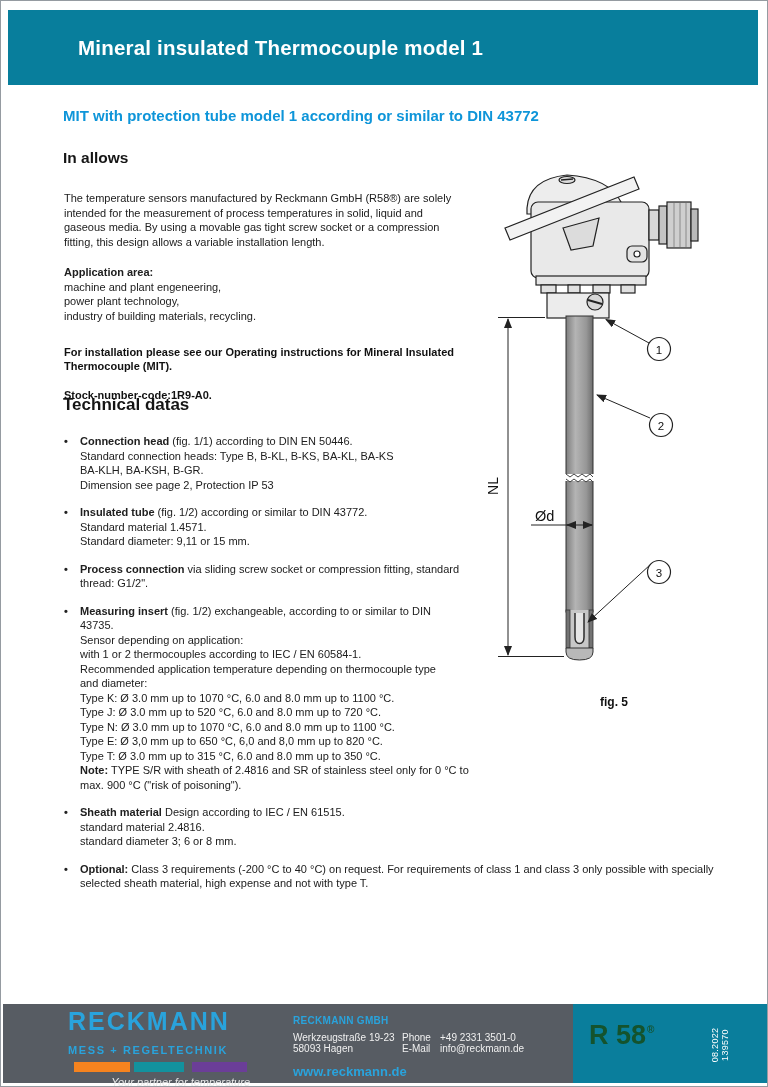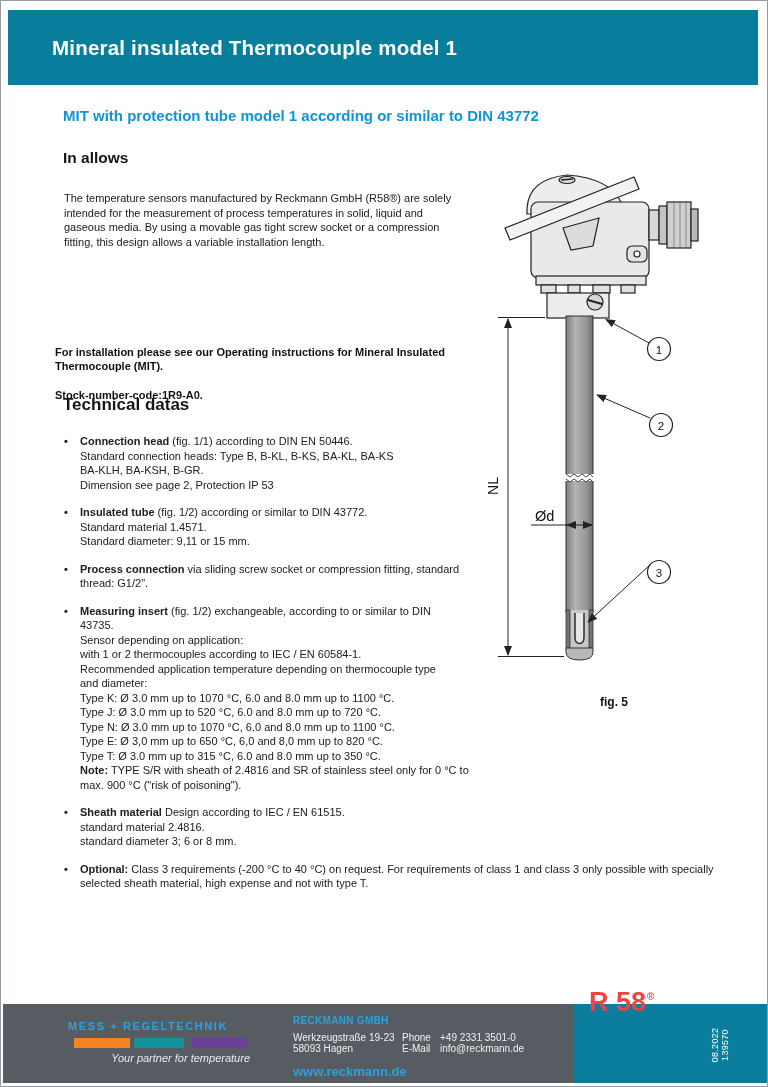--- a/index.html
+++ b/index.html
@@ -7,31 +7,31 @@
     --footer-teal:#0a7e9c; --logo-cyan:#29a3dc; --bar-orange:#f5831f;
     --bar-teal:#13929e; --bar-purple:#6b3e98;
   }
   html,body{margin:0;padding:0;background:#fff;}
   #page{position:relative;width:766px;height:1085px;border:1px solid #959ba1;
         background:#fff;overflow:hidden;font-family:"Liberation Sans",sans-serif;}
   .abs{position:absolute;}
   b{font-weight:bold;}
 
   .band{left:7px;top:9px;width:750px;height:75px;background:var(--band-teal);}
-  .band .title{margin:0;padding-left:44px;line-height:75px;font-size:20.5px;
+  .band .title{margin:0;padding-left:70px;line-height:75px;font-size:20.5px;
                font-weight:bold;color:#fff;letter-spacing:.2px;}
 
   .subtitle{left:62px;top:106px;font-size:15px;font-weight:bold;color:var(--subtitle-blue);text-align:center;}
   .h-general{left:62px;top:148px;font-size:15.5px;font-weight:bold;color:#151515;}
   .intro{left:63px;top:190px;width:440px;font-size:11px;line-height:14.5px;
          color:#202020;white-space:pre-line;}
   .app{left:63px;top:264px;font-size:11px;line-height:14.5px;color:#202020;}
   .app .lbl{font-weight:bold;}
   .app .items{white-space:pre-line;}
-  .install{left:54px;top:329px;width:440px;font-size:11px;line-height:14.5px;
+  .install{left:63px;top:329px;width:440px;font-size:11px;line-height:14.5px;
            color:#111;font-weight:bold;white-space:pre-line;}
   .h-tech{left:62px;top:394px;font-size:17px;font-weight:bold;color:#151515;}
 
   .bullets{left:63px;top:433px;width:440px;font-size:11px;line-height:14.5px;color:#202020;}
   .bullet{display:flex;margin-bottom:13px;}
   .bullet .dot{flex:0 0 16px;width:16px;font-weight:bold;}
   .bullet .bt{flex:1;}
   .bullet.wide .bt{flex:0 0 662px;width:662px;}
 
   .figwrap{left:480px;top:165px;width:288px;height:558px;}
@@ -51,21 +51,21 @@
   .bar.p{width:55px;background:var(--bar-purple);margin-left:8px;}
   .logo-tag{font-style:italic;font-size:11px;color:#e9e9e9;margin-top:4px;text-align:right;}
 
   .f-company{left:292px;top:1014px;font-size:10px;font-weight:bold;
              color:var(--logo-cyan);letter-spacing:.3px;}
   .f-addr{left:292px;top:1032px;font-size:10px;line-height:10.5px;color:#f0f0f0;}
   .f-clabels{left:401px;top:1032px;font-size:10px;line-height:10.5px;color:#f0f0f0;}
   .f-cvalues{left:439px;top:1032px;font-size:10px;line-height:10.5px;color:#f0f0f0;}
   .f-web{left:292px;top:1063px;font-size:13px;font-weight:bold;color:var(--logo-cyan);}
 
-  .badge-text{left:588px;top:986px;font-size:27px;font-weight:bold;color:#ef4444;}
+  .badge-text{left:588px;top:1019px;font-size:27px;font-weight:bold;color:#14532d;}
   .badge-text .rmark{font-size:10px;position:relative;top:-11px;margin-left:1px;}
   .doc-meta{left:699px;top:1034px;width:40px;height:20px;transform:rotate(-90deg);
             color:#fff;font-size:9px;line-height:10px;letter-spacing:.3px;text-align:center;}
 </style>
 </head>
 <body>
 
 <div id="page">
 
   <div class="abs band">
@@ -74,20 +74,26 @@
 
   <div class="abs subtitle">MIT with protection tube model 1 according or similar to DIN 43772</div>
 
   <div class="abs h-general">In allows</div>
 
   <div class="abs intro">The temperature sensors manufactured by Reckmann GmbH (R58®) are solely
 intended for the measurement of process temperatures in solid, liquid and
 gaseous media. By using a movable gas tight screw socket or a compression
 fitting, this design allows a variable installation length.</div>
 
+  <div class="abs app">
+    <div class="lbl">Application area:</div>
+    <div class="items">machine and plant engeneering,
+power plant technology,
+industry of building materials, recycling.</div>
+  </div>
 
   <div class="abs install">
     <div>For installation please see our Operating instructions for Mineral Insulated
 Thermocouple (MIT).</div>
     <div>Stock-number-code:1R9-A0.</div>
   </div>
 
   <div class="abs h-tech">Technical datas</div>
 
   <div class="abs bullets">
@@ -202,20 +208,21 @@
         <text x="178" y="410.5" font-size="11.5" text-anchor="middle">3</text>
       </g>
     </svg>
   </div>
 
   <div class="abs figcap">fig. 5</div>
 
   <div class="abs footer-band"></div>
 
   <div class="abs logo">
+    <div class="logo-name">RECKMANN</div>
     <div class="logo-sub">MESS + REGELTECHNIK</div>
     <div class="logo-bars">
       <span class="bar o"></span>
       <span class="bar t"></span>
       <span class="bar p"></span>
     </div>
     <div class="logo-tag">Your partner for temperature</div>
   </div>
 
   <div class="abs f-company">RECKMANN GMBH</div>

